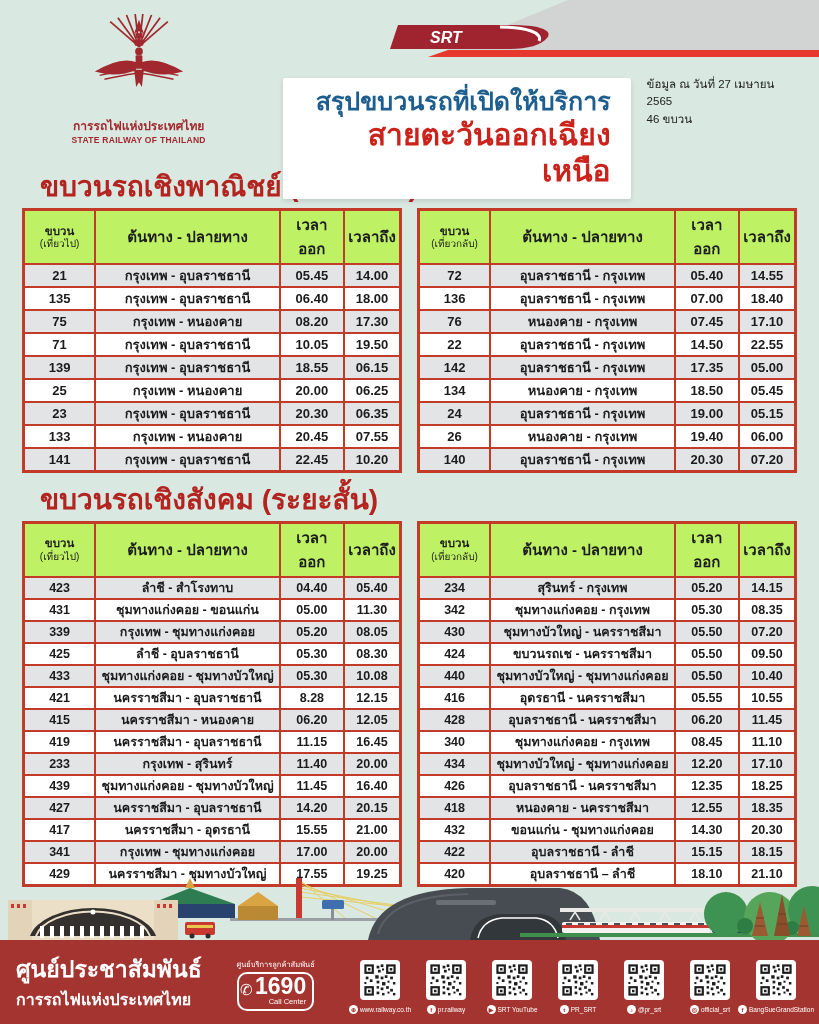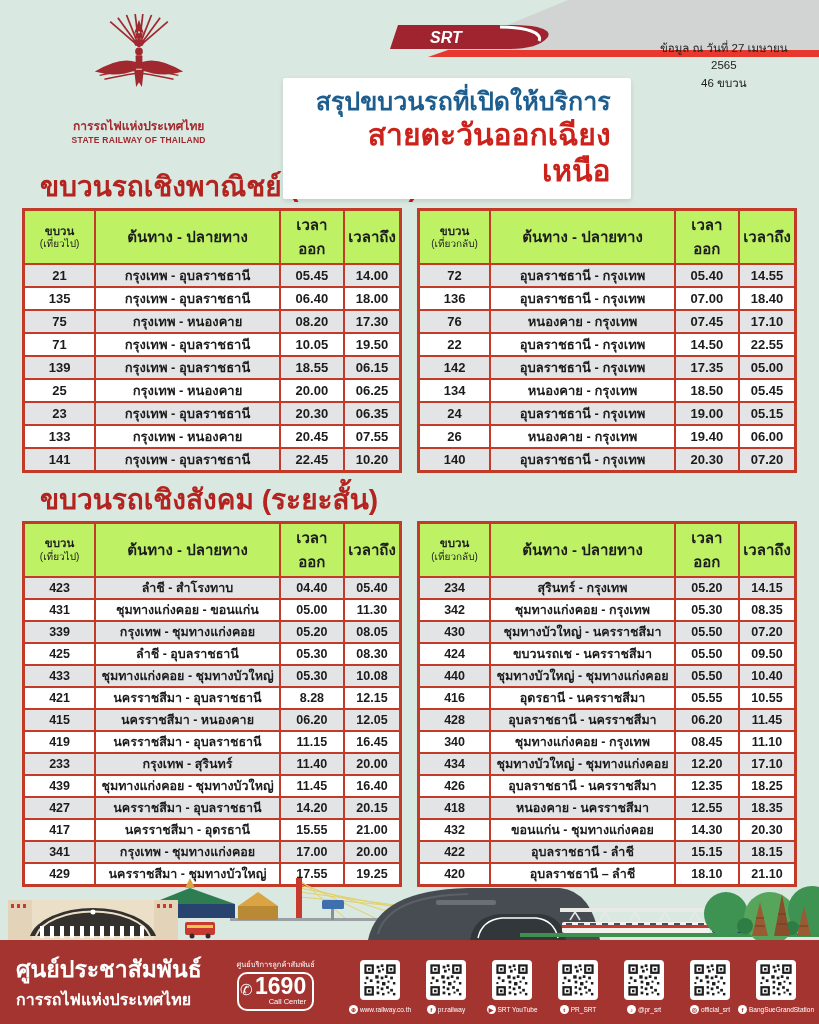--- a/index.html
+++ b/index.html
@@ -26,21 +26,21 @@
   .header{position:relative;z-index:2;display:flex;align-items:flex-start;padding:14px 14px 0 40px;height:168px;}
   .brand{width:200px;text-align:center;}
   .brand-caption1{font-size:12px;font-weight:bold;color:#a1282e;margin-top:2px;}
   .brand-caption2{font-size:8.5px;font-weight:bold;color:#a1282e;letter-spacing:.3px;}
   .title-card{
     background:#fff;border-radius:2px;margin:64px 16px 0 46px;padding:8px 20px 10px;
     box-shadow:0 2px 5px rgba(0,0,0,.12);text-align:right;
   }
   .title-line1{font-size:25px;font-weight:bold;color:var(--blue);line-height:1.25;}
   .title-line2{font-size:30px;font-weight:bold;color:var(--titlered);line-height:1.2;}
-  .date-block{margin-left:auto;text-align:center;margin-top:26px;padding-right:4px;}
+  .date-block{margin-left:auto;text-align:left;margin-top:62px;padding-right:4px;}
   .date-line{font-size:11.5px;color:#222;line-height:1.5;}
   
   .section-title{
     font-size:28px;font-weight:bold;color:var(--darkred);
     margin:0 0 5px 40px;line-height:1.1;
   }
   .sec1{margin-top:4px;}
   .sec2{margin-top:12px;}
   .tables-row{display:flex;gap:15px;padding:0 22px;}
   .tables-row > table{flex:1;}

